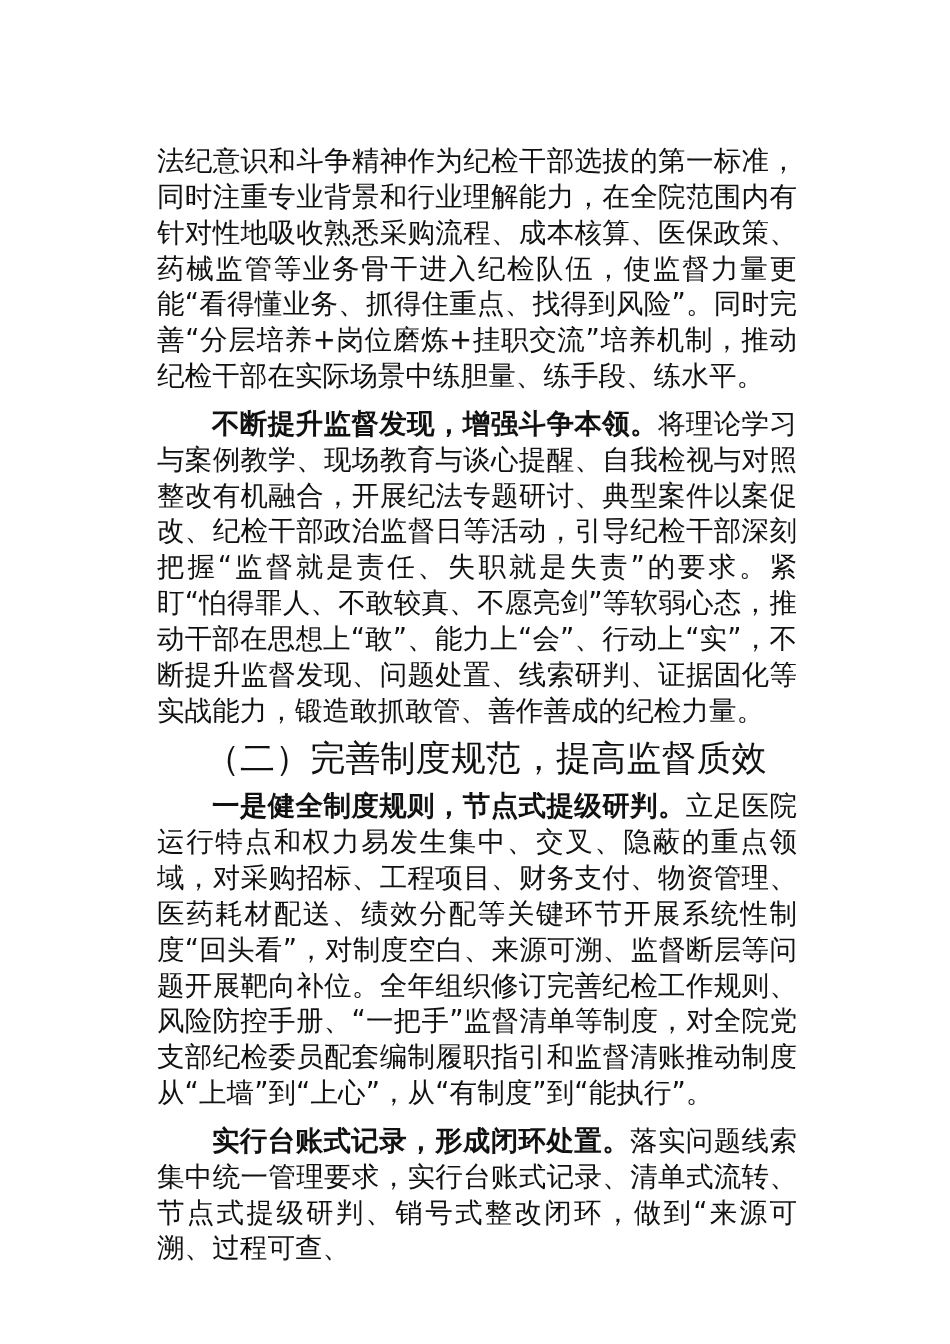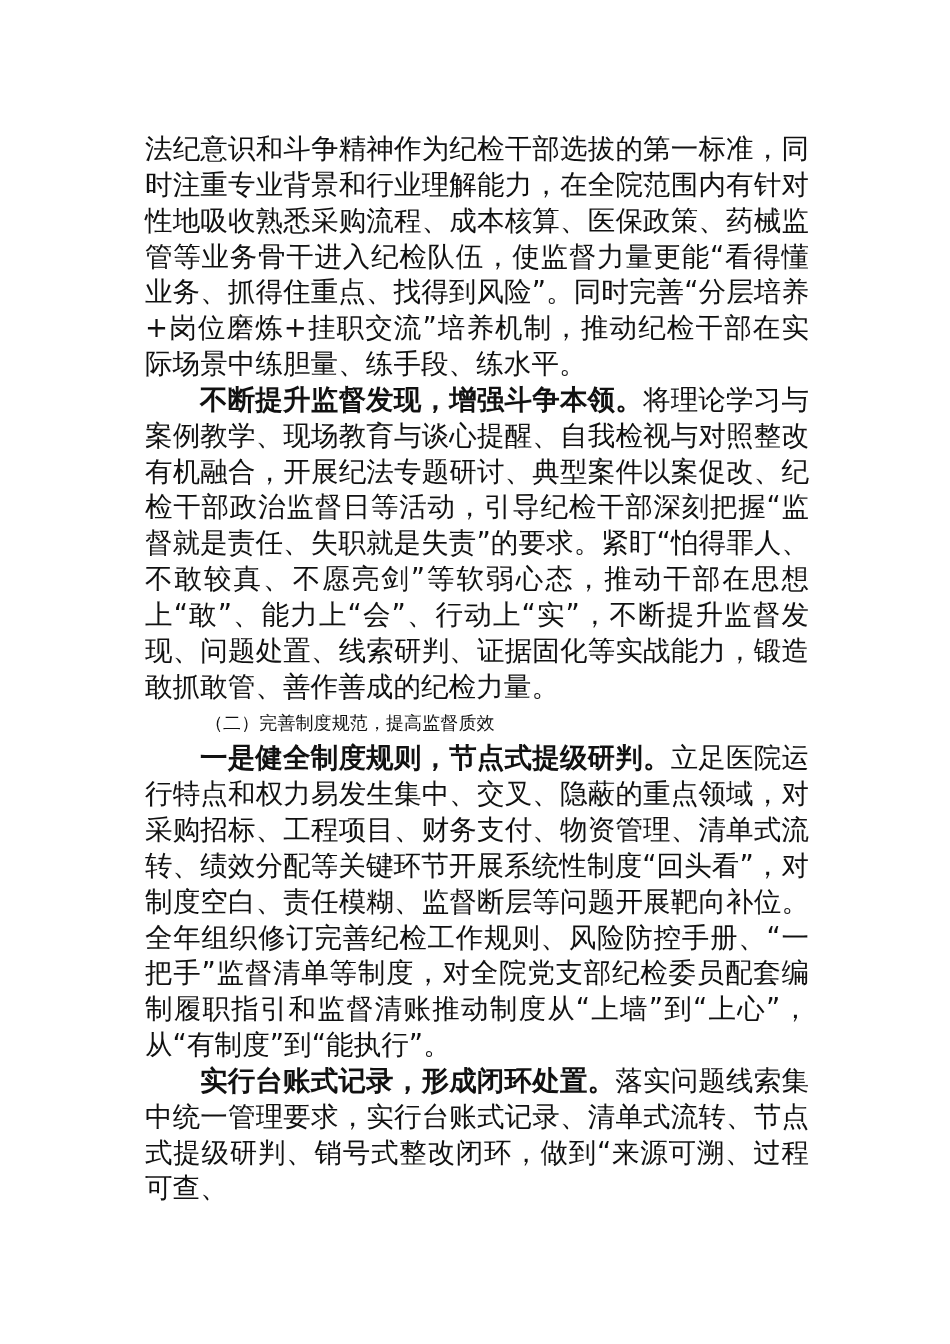--- a/index.html
+++ b/index.html
@@ -18,48 +18,48 @@
       left: 145px;
       top: 131px;
       width: 664px;
       font-family: "DejaVu Sans", "Liberation Sans", sans-serif;
       font-size: 27.5px;
       line-height: 35.85px;
       color: #111111;
       letter-spacing: 0.1px;
     }
     .para {
-      margin: 0;
+      margin: 12px;
       padding: 0;
       text-align: justify;
       text-align-last: left;
     }
     .indent {
       text-indent: 2em;
     }
     .heading {
       margin: 0;
       padding-left: 60px;
       font-weight: normal;
-      font-size: 18px;
+      font-size: 35px;
     }
     .lead {
       font-weight: bold;
     }
   </style>
 </head>
 <body>
 
 <div class="page">
   <p class="para">
     <span>法纪意识和斗争精神作为纪检干部选拔的第一标准，同时注重专业背景和行业理解能力，在全院范围内有针对性地吸收熟悉采购流程、成本核算、医保政策、药械监管等业务骨干进入纪检队伍，使监督力量更能“看得懂业务、抓得住重点、找得到风险”。同时完善“分层培养+岗位磨炼+挂职交流”培养机制，推动纪检干部在实际场景中练胆量、练手段、练水平。</span>
   </p>
   <p class="para indent">
     <span class="lead">不断提升监督发现，增强斗争本领。</span><span>将理论学习与案例教学、现场教育与谈心提醒、自我检视与对照整改有机融合，开展纪法专题研讨、典型案件以案促改、纪检干部政治监督日等活动，引导纪检干部深刻把握“监督就是责任、失职就是失责”的要求。紧盯“怕得罪人、不敢较真、不愿亮剑”等软弱心态，推动干部在思想上“敢”、能力上“会”、行动上“实”，不断提升监督发现、问题处置、线索研判、证据固化等实战能力，锻造敢抓敢管、善作善成的纪检力量。</span>
   </p>
   <h2 class="heading">（二）完善制度规范，提高监督质效</h2>
   <p class="para indent">
-    <span class="lead">一是健全制度规则，节点式提级研判。</span><span>立足医院运行特点和权力易发生集中、交叉、隐蔽的重点领域，对采购招标、工程项目、财务支付、物资管理、清单式流转、绩效分配等关键环节开展系统性制度“回头看”，对制度空白、责任模糊、监督断层等问题开展靶向补位。全年组织修订完善纪检工作规则、风险防控手册、“一把手”监督清单等制度，对全院党支部纪检委员配套编制履职指引和监督清账推动制度从“上墙”到“上心”，从“有制度”到“能执行”。</span>
+    <span class="lead">一是健全制度规则，节点式提级研判。</span><span>立足医院运行特点和权力易发生集中、交叉、隐蔽的重点领域，对采购招标、工程项目、财务支付、物资管理、医药耗材配送、绩效分配等关键环节开展系统性制度“回头看”，对制度空白、来源可溯、监督断层等问题开展靶向补位。全年组织修订完善纪检工作规则、风险防控手册、“一把手”监督清单等制度，对全院党支部纪检委员配套编制履职指引和监督清账推动制度从“上墙”到“上心”，从“有制度”到“能执行”。</span>
   </p>
   <p class="para indent">
     <span class="lead">实行台账式记录，形成闭环处置。</span><span>落实问题线索集中统一管理要求，实行台账式记录、清单式流转、节点式提级研判、销号式整改闭环，做到“来源可溯、过程可查、</span>
   </p>
 </div>
 
 </body></html>

